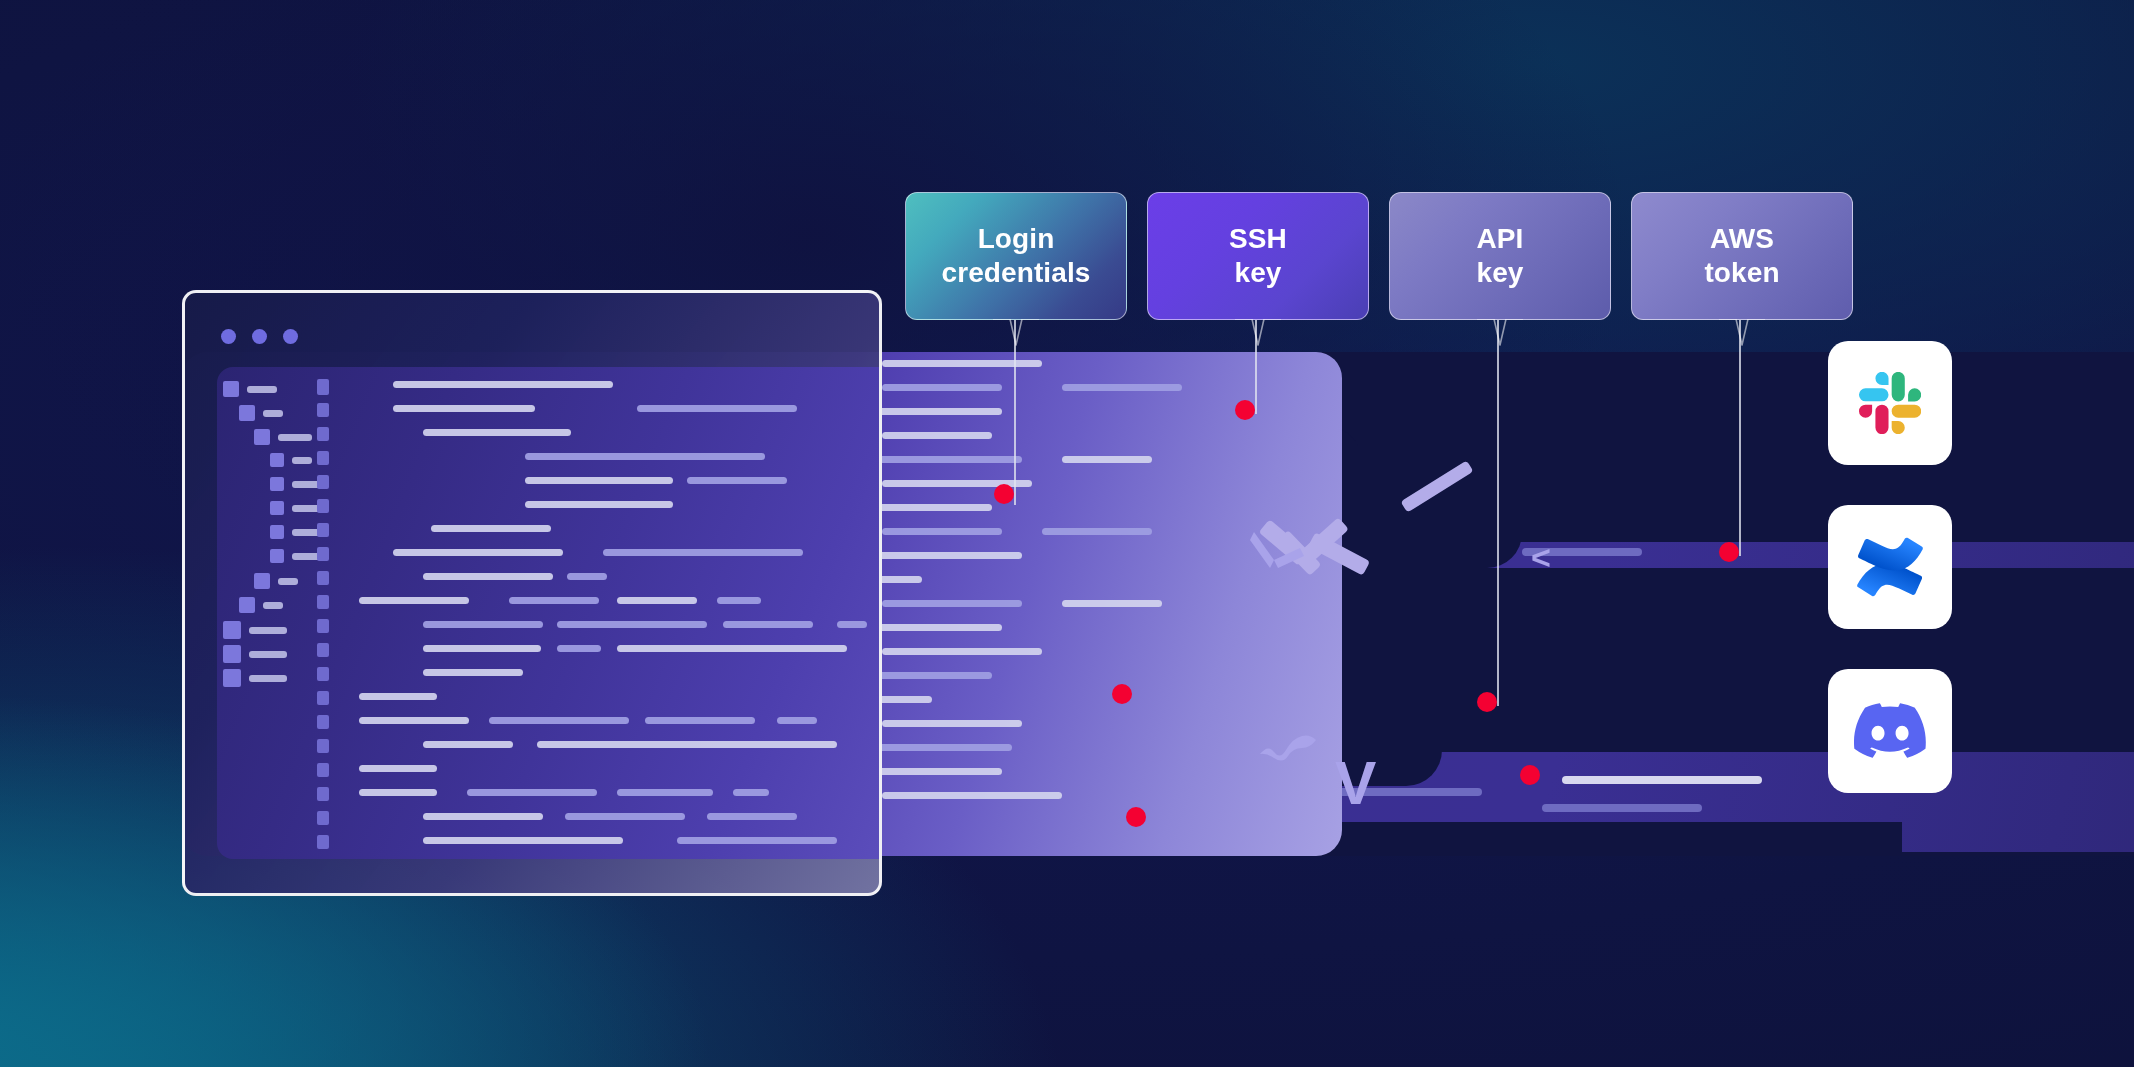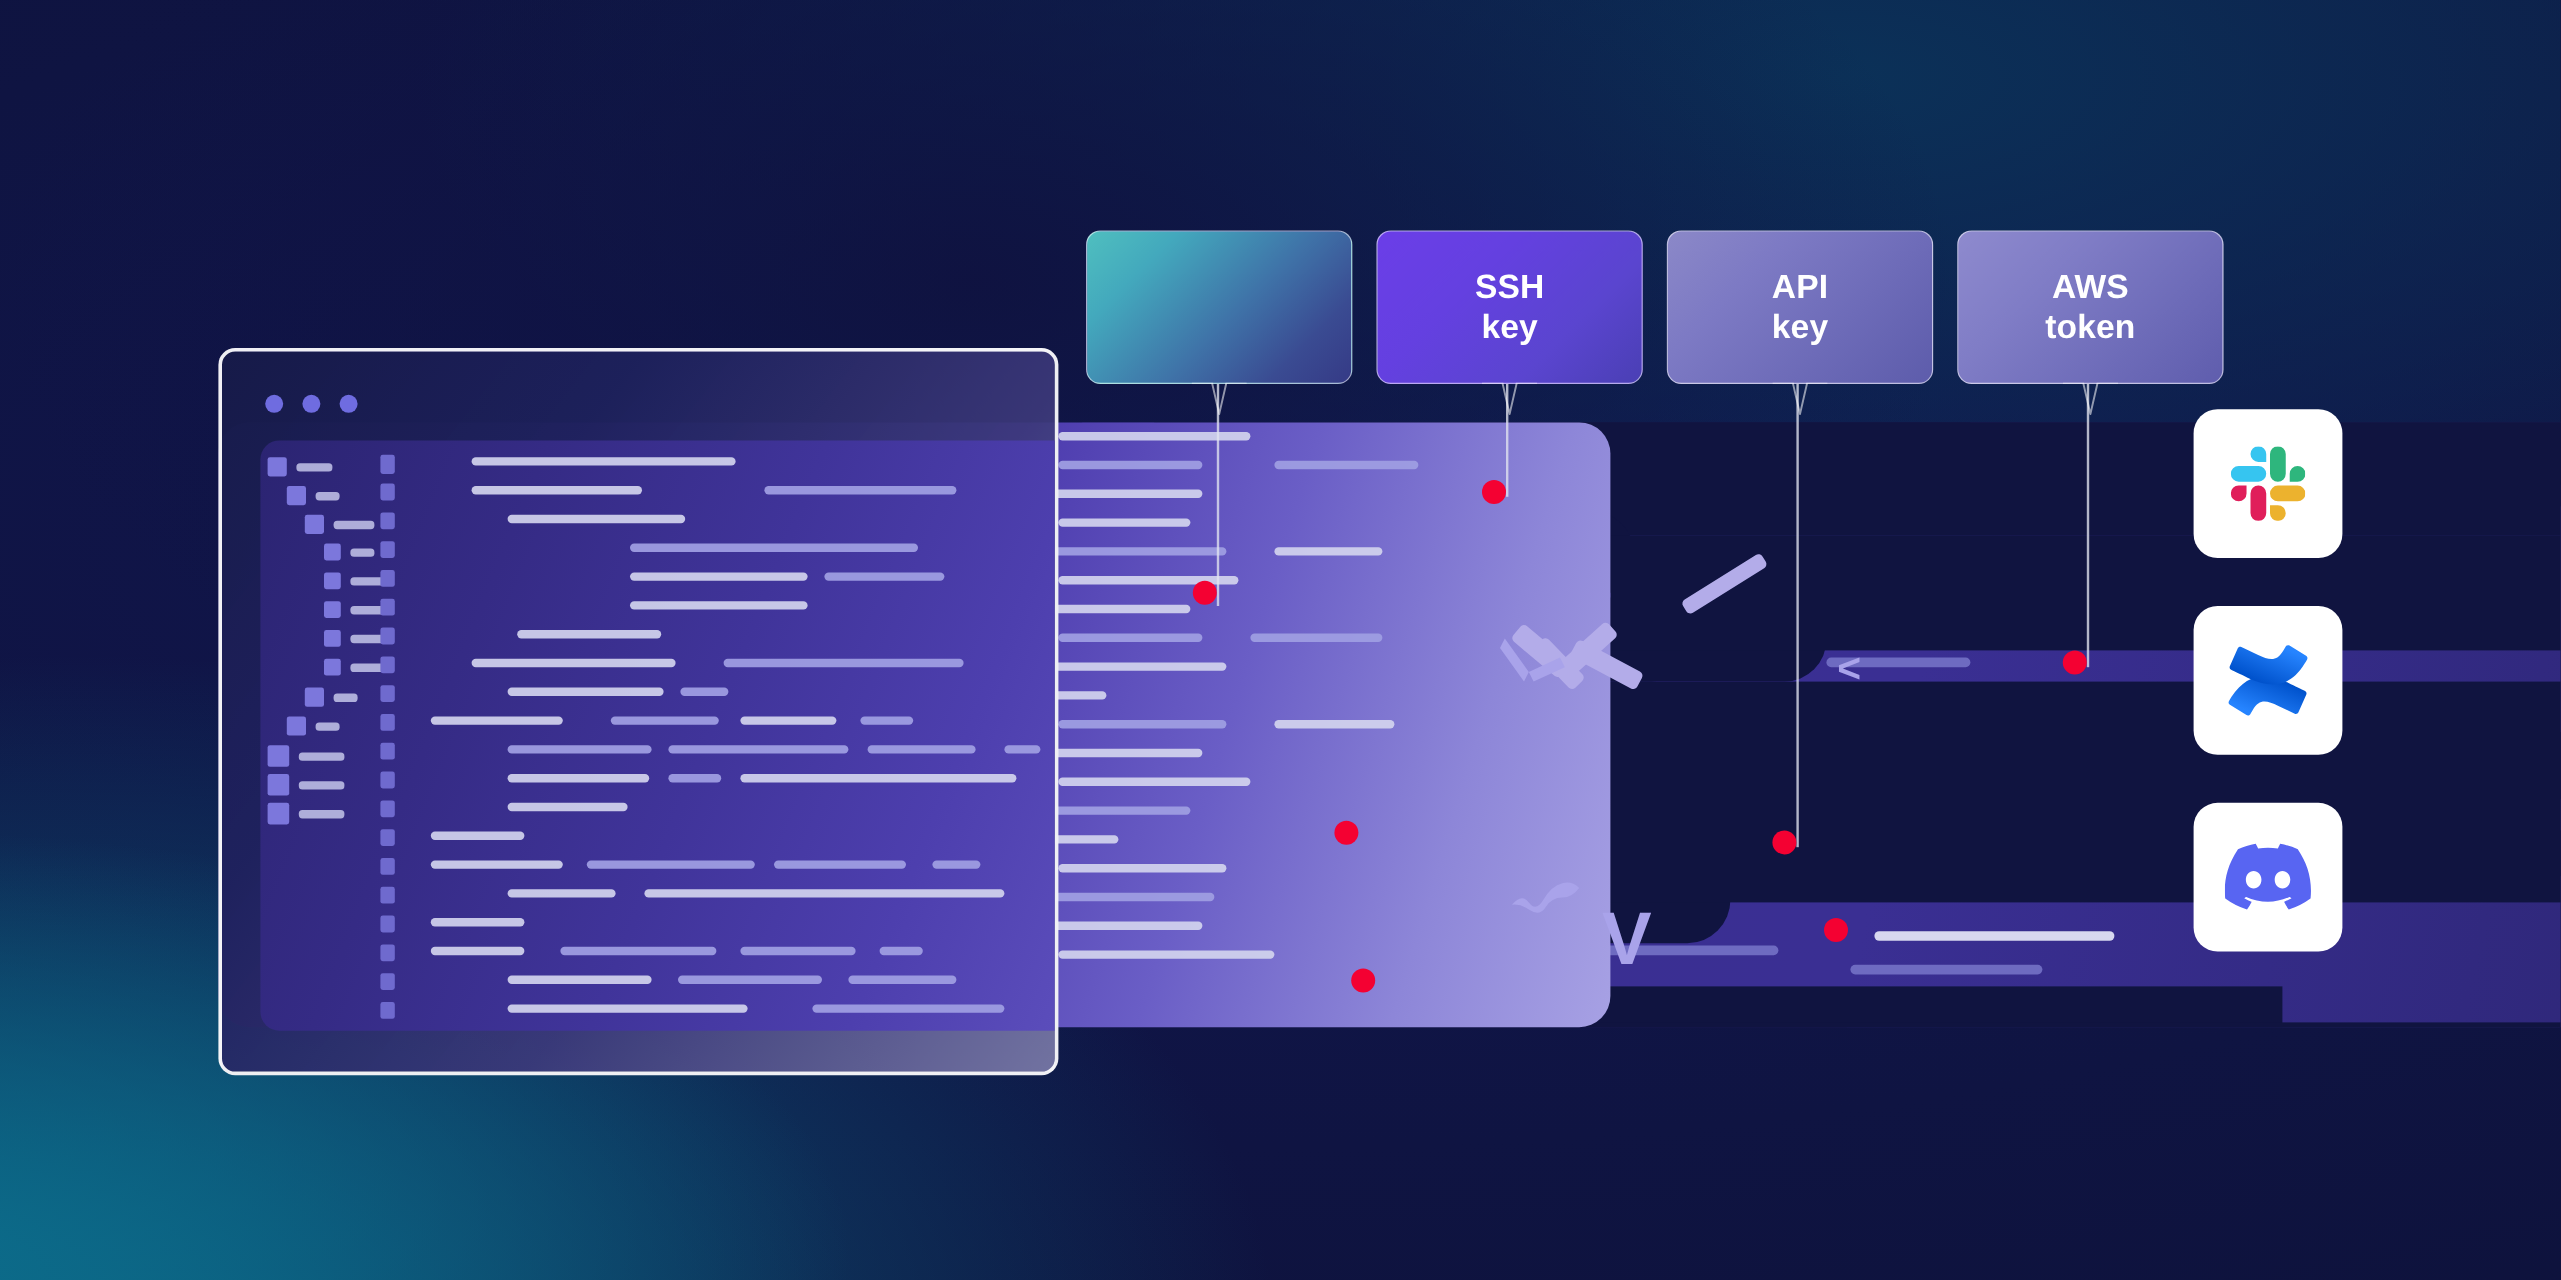--- a/index.html
+++ b/index.html
@@ -379,20 +379,22 @@
       <div class="leak" style="left: 1235px; top: 400px; background: rgb(244, 1, 50);"></div>
       <div class="leak" style="left: 1477px; top: 692px; background: rgb(244, 1, 50);"></div>
       <div class="leak" style="left: 1719px; top: 542px; background: rgb(244, 1, 50);"></div>
       <div class="leak" style="left: 1112px; top: 684px; background: rgb(244, 1, 50);"></div>
       <div class="leak" style="left: 1126px; top: 807px; background: rgb(244, 1, 50);"></div>
       <div class="leak" style="left: 1520px; top: 765px; background: rgb(244, 1, 50);"></div>
     </div>
 
   <div id="callouts">
       <div class="callout" style="left: 905px; background: linear-gradient(135deg, rgb(79, 191, 191) 0%, rgb(67, 169, 189) 22%, rgb(63, 115, 168) 55%, rgb(58, 75, 146) 80%, rgb(53, 58, 134) 100%);">
+        <div class="label">Login
+credentials</div>
         <div class="tail">
           <svg width="46" height="30" viewBox="0 0 46 30">
             <path d="M0 0 L17 0 L23 26 L29 0 L46 0" fill="none" stroke="rgba(255,255,255,0.55)" stroke-width="1.6" stroke-linejoin="round"></path>
           </svg>
         </div>
       </div>
       <div class="callout" style="left: 1147px; background: linear-gradient(135deg, rgb(107, 62, 232) 0%, rgb(100, 64, 224) 35%, rgb(90, 69, 207) 70%, rgb(74, 63, 180) 100%);">
         <div class="label">SSH
 key</div>
         <div class="tail">

